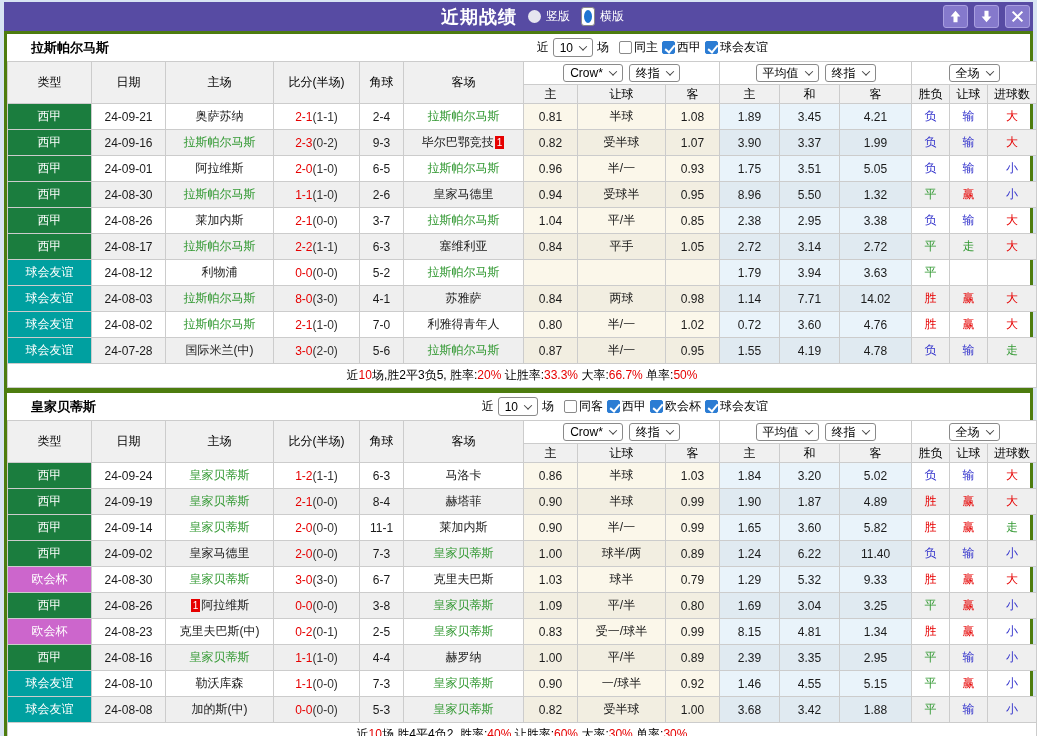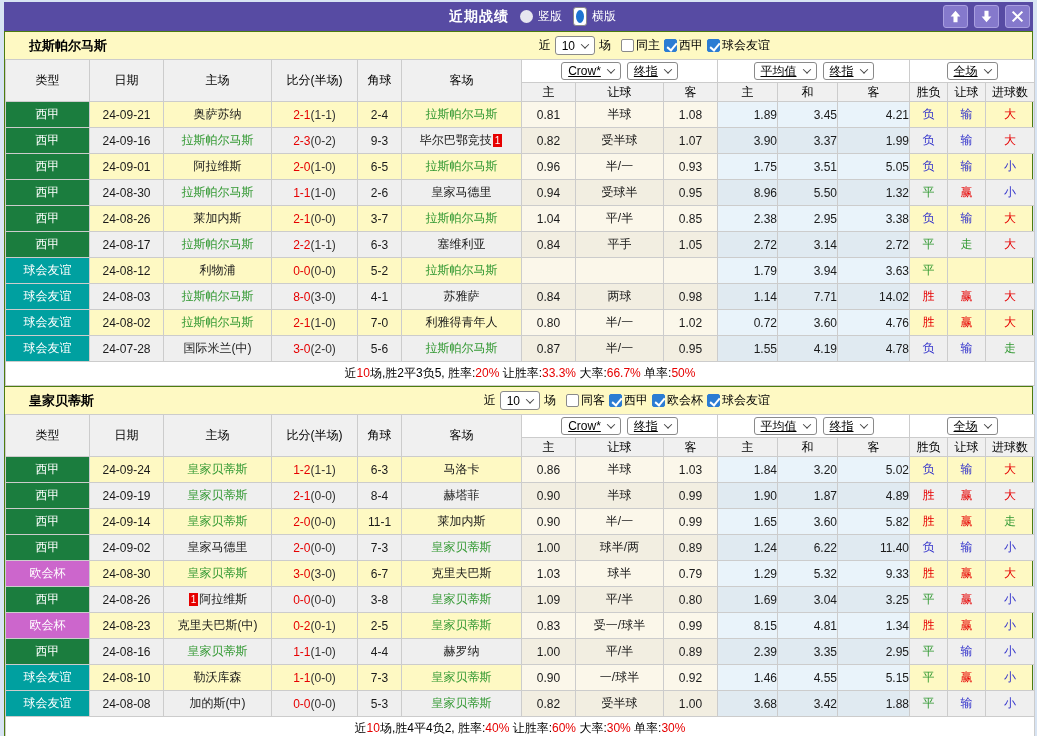--- a/index.html
+++ b/index.html
@@ -3,31 +3,31 @@
 <meta charset="utf-8">
 <style>
   *{box-sizing:border-box;margin:0;padding:0;}
   html,body{width:1037px;height:736px;overflow:hidden;}
   body{background:#d8e4f3;font-family:"Liberation Sans","DejaVu Sans",sans-serif;}
   .window{margin:2px 4px 0;}
 
   
   .titlebar{height:29px;background:#574ba3;position:relative;display:flex;align-items:center;color:#fff;}
   .tb-center{margin:0 auto;display:flex;align-items:center;gap:11px;transform:translateX(14px);}
-  .tb-title{font-size:14px;font-weight:bold;letter-spacing:1px;}
+  .tb-title{font-size:18px;font-weight:bold;letter-spacing:1px;}
   .tb-radio{display:flex;align-items:center;gap:5px;font-size:12px;cursor:pointer;}
   .radio-circle{width:13px;height:13px;border-radius:50%;background:#e6e6ef;flex:0 0 auto;}
   .radio-circle.sel{background:#fff;position:relative;}
   .radio-circle.sel::after{content:"";position:absolute;left:2px;top:2px;right:2px;bottom:2px;background:#1d74d2;border-radius:50%;}
   .tb-buttons{position:absolute;right:3px;top:3px;display:flex;gap:6px;}
   .tb-btn{width:25px;height:23px;background:#8579cc;border:1px solid #a99fe0;border-radius:3px;display:flex;align-items:center;justify-content:center;cursor:pointer;padding:0;}
   .tb-btn svg{display:block;}
 
   
-  .section{background:#fef9c3;border:1px solid #4d7c0f;}
+  .section{background:#ffffff;border:3px solid #4d7c0f;}
   .section + .section{margin-top:-1px;}
   .section-head{height:27px;display:flex;align-items:center;font-size:12px;color:#000;}
   .team-name{margin-left:24px;font-weight:bold;font-size:13px;}
   .filters{margin-left:auto;margin-right:262px;display:flex;align-items:center;gap:4px;}
   .flabel{color:#000;}
   .checks{display:flex;margin-left:2px;}
   .chk{display:inline-flex;align-items:center;margin-left:4px;cursor:pointer;}
   .box{width:13px;height:13px;border:1px solid #8a8a8a;border-radius:2px;background:#fff;margin-right:2px;position:relative;flex:0 0 auto;}
   .box.on{background:#2b7cd3;border-color:#2b7cd3;}
   .box.on::after{content:"";position:absolute;left:4px;top:1px;width:4px;height:8px;border-right:2px solid #fff;border-bottom:2px solid #fff;transform:rotate(40deg);}
@@ -36,35 +36,35 @@
   .sel{display:inline-flex;align-items:center;background:#fff;border:1px solid #8a8a8a;border-radius:3px;height:19px;padding:0 6px 0 6px;font-size:12px;color:#000;gap:7px;cursor:pointer;}
   .chev{width:6px;height:6px;border-right:1.6px solid #444;border-bottom:1.6px solid #444;transform:rotate(45deg) translate(-1px,-1px);flex:0 0 auto;}
 
   
   table{border-collapse:collapse;table-layout:fixed;width:100%;font-size:12px;}
   th,td{border:1px solid #ccc;text-align:center;overflow:hidden;white-space:nowrap;}
   thead th{background:#f0f0f0;font-weight:normal;color:#000;}
   .hrowA th{height:23px;}
   .hrowB th{height:19px;}
   th.selcell{background:#fff;}
-  .selcell .sel{height:18px;margin:0 3px;text-decoration:underline;}
+  .selcell .sel{height:18px;margin:0 3px;}
   tbody td{height:26px;color:#1a1a1a;}
   tr.alt td{background:#efefef;}
   td.type{color:#fff;}
   td.type.liga{background:#1b7d3e;}
   td.type.friendly{background:#00a0a0;}
   td.type.uecl{background:#cc66cc;}
   tr.alt td.type.liga{background:#1b7d3e;}
   tr.alt td.type.friendly{background:#00a0a0;}
   td.team.self{color:#339933;}
   td.score .ft{color:#e60000;}
   td.score .ht{color:#333;}
   td.crow{background:#fbf7ea;}
   tr.alt td.crow{background:#f2eee1;}
-  td.avg{background:#e9f3fa;text-align:right;}
+  td.avg{background:#e9f3fa;}
   tr.alt td.avg{background:#e0eaf1;}
   td.res.r{color:#e60000;}
   td.res.b{color:#3333cc;}
   td.res.g{color:#339933;}
   .badge{display:inline-block;background:#e60000;color:#fff;font-size:10px;line-height:13px;height:13px;padding:0 2px;vertical-align:top;margin:2px 1px 0;}
   tfoot td{height:24px;background:#fff;color:#000;}
   tfoot .r{color:#e60000;}
 </style>
 </head>
 <body>

